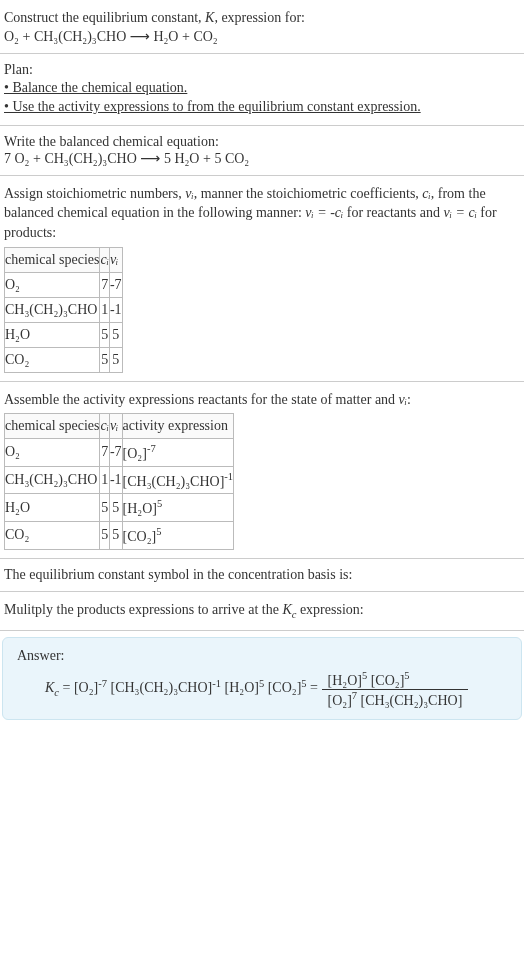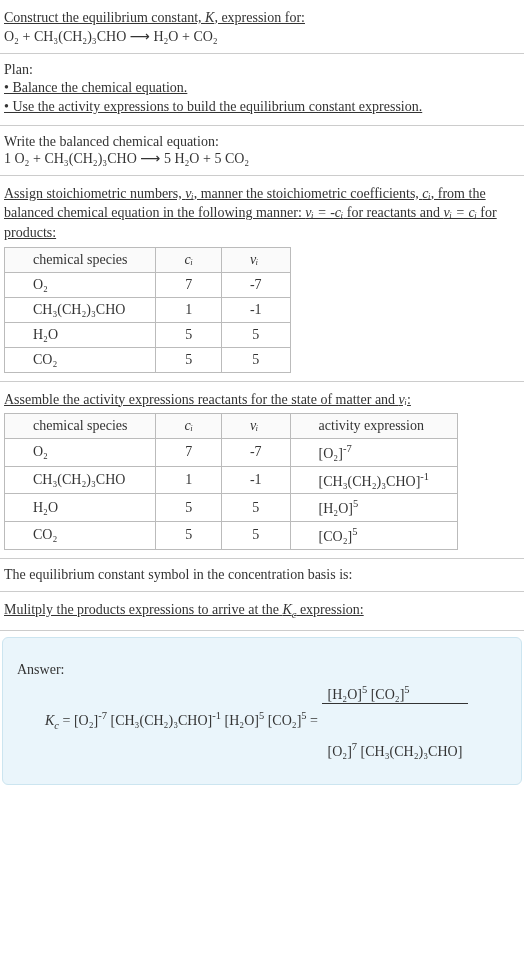--- a/index.html
+++ b/index.html
@@ -13,98 +13,96 @@
     }
     .section {
       border-bottom: 1px solid #ccc;
       padding: 8px 4px;
     }
     .section:last-of-type {
       border-bottom: none;
     }
     .prompt {
       line-height: 1.4;
-      text-decoration: underline;
     }
     .plan-item {
       line-height: 1.4;
       text-decoration: underline;
     }
     table {
       border-collapse: collapse;
       margin-top: 4px;
     }
     td, th {
       border: 1px solid #bbb;
-      padding: 4px 28px;
+      padding: 4px 0;
       text-align: left;
       font-weight: normal;
     }
     th {
       background: #fafafa;
     }
     td.center {
       text-align: center;
     }
     sub {
       font-size: 0.75em;
     }
     sup {
       font-size: 0.75em;
     }
     .answer-box {
       background: #eaf5fb;
       border: 1px solid #cce5f0;
       border-radius: 6px;
-      padding: 24px 14px;
+      padding: 10px 14px;
       margin: 6px 2px 10px 2px;
     }
     .kc-line {
       font-style: italic;
     }
     .eq-indent {
       padding-left: 28px;
     }
     .frac {
       display: inline-block;
       vertical-align: middle;
     }
     .frac .num {
       display: block;
       border-bottom: 1px solid #333;
       padding: 0 6px;
     }
     .frac .den {
       display: block;
       padding: 0 6px;
-      margin-top: 37px;
     }
     .italic {
       font-style: italic;
     }
   </style>
 </head>
 <body>
 
 <div class="section">
   <div class="prompt">
     <span>Construct the equilibrium constant, </span><span class="italic">K</span><span>, expression for:</span>
   </div>
   <div>O₂ + CH₃(CH₂)₃CHO ⟶ H₂O + CO₂</div>
 </div>
 
 <div class="section">
   <div>Plan:</div>
   <div class="plan-item">• Balance the chemical equation.</div>
-  <div class="plan-item">• Use the activity expressions to build the equilibrium constant expression.</div>
+  <div class="plan-item">• Use the activity expressions to from the equilibrium constant expression.</div>
 </div>
 
 <div class="section">
   <div>Write the balanced chemical equation:</div>
-  <div>1 O₂ + CH₃(CH₂)₃CHO ⟶ 5 H₂O + 5 CO₂</div>
+  <div>7 O₂ + CH₃(CH₂)₃CHO ⟶ 5 H₂O + 5 CO₂</div>
 </div>
 
 <div class="section">
   <div class="prompt">
     <span>Assign stoichiometric numbers, </span><span class="italic">νᵢ</span><span>, manner the stoichiometric coefficients, </span><span class="italic">cᵢ</span><span>, from the balanced chemical equation in the following manner: </span><span class="italic">νᵢ = -cᵢ</span><span> for reactants and </span><span class="italic">νᵢ = cᵢ</span><span> for products:</span>
   </div>
   <table>
     <tbody>
         <tr>
       <th>chemical species</th>

